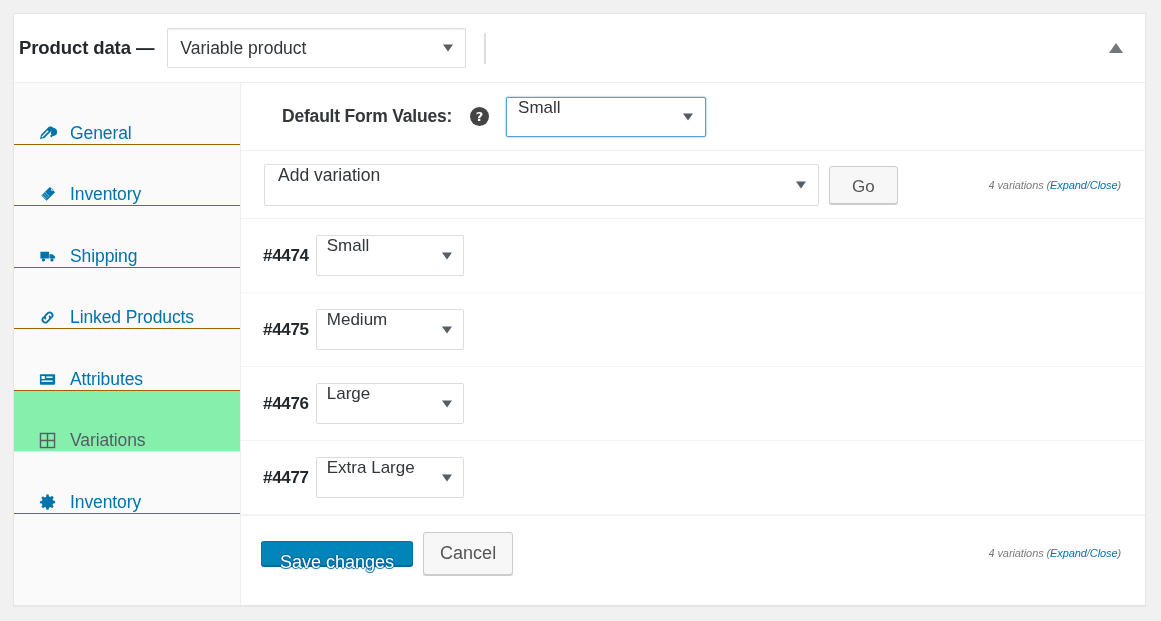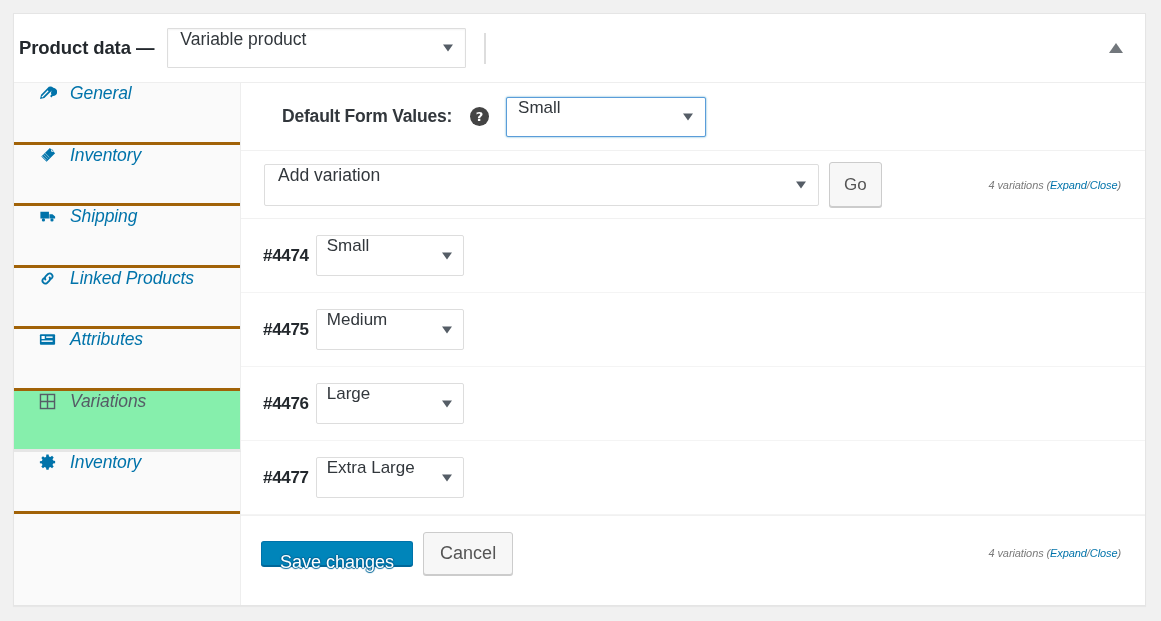--- a/index.html
+++ b/index.html
@@ -45,20 +45,21 @@
   }
   .product-type-select {
     margin-left: 13px;
     position: relative;
     width: 299px;
     height: 40px;
     border: 1px solid #ddd;
     background: #fff;
     box-shadow: 0 1px 2px rgba(0,0,0,.05) inset;
     display: flex;
+    align-items: center;
     box-sizing: border-box;
     border-radius: 1px;
   }
   .product-type-select .val {
     font-size: 17.5px;
     color: #32373c;
     padding-left: 12px;
   }
   .caret {
     position: absolute;
@@ -101,27 +102,26 @@
     min-width: 227px;
     background: #fafafa;
     border-right: 1px solid #eeeeee;
     box-sizing: border-box;
     padding-top: 0;
     position: relative;
   }
   .tab {
     height: 61.5px;
     display: flex;
-    align-items: flex-start;
+    align-items: flex-end;
     padding-left: 23px;
     box-sizing: border-box;
-    border-bottom: 3px solid #a16207;
+    border-bottom: 1px solid #a16207;
     cursor: pointer;
     position: relative;
-    font-style: italic;
   }
   .tab .label {
     font-size: 17.5px;
     color: #0073aa;
     margin-left: 12px;
     letter-spacing: -0.1px;
   }
   .tab.active {
     background: #86efac;
     border-right: 1px solid #eeeeee;
@@ -223,22 +223,22 @@
     cursor: pointer;
     border-radius: 3px;
     white-space: nowrap;
   }
   .btn-secondary {
     background: #f7f7f7;
     border: 1px solid #ccc;
     color: #555;
     box-shadow: 0 1px 0 #ccc;
     font-size: 17px;
-    height: 45px;
-    padding: 0 14px;
+    height: 38px;
+    padding: 0 22px;
     line-height: 39px;
   }
   .btn-go { margin-left: 10px; }
   .variations-count {
     margin-left: auto;
     font-style: italic;
     font-size: 11px;
     color: #7a7a7a;
     letter-spacing: -0.1px;
     white-space: nowrap;

